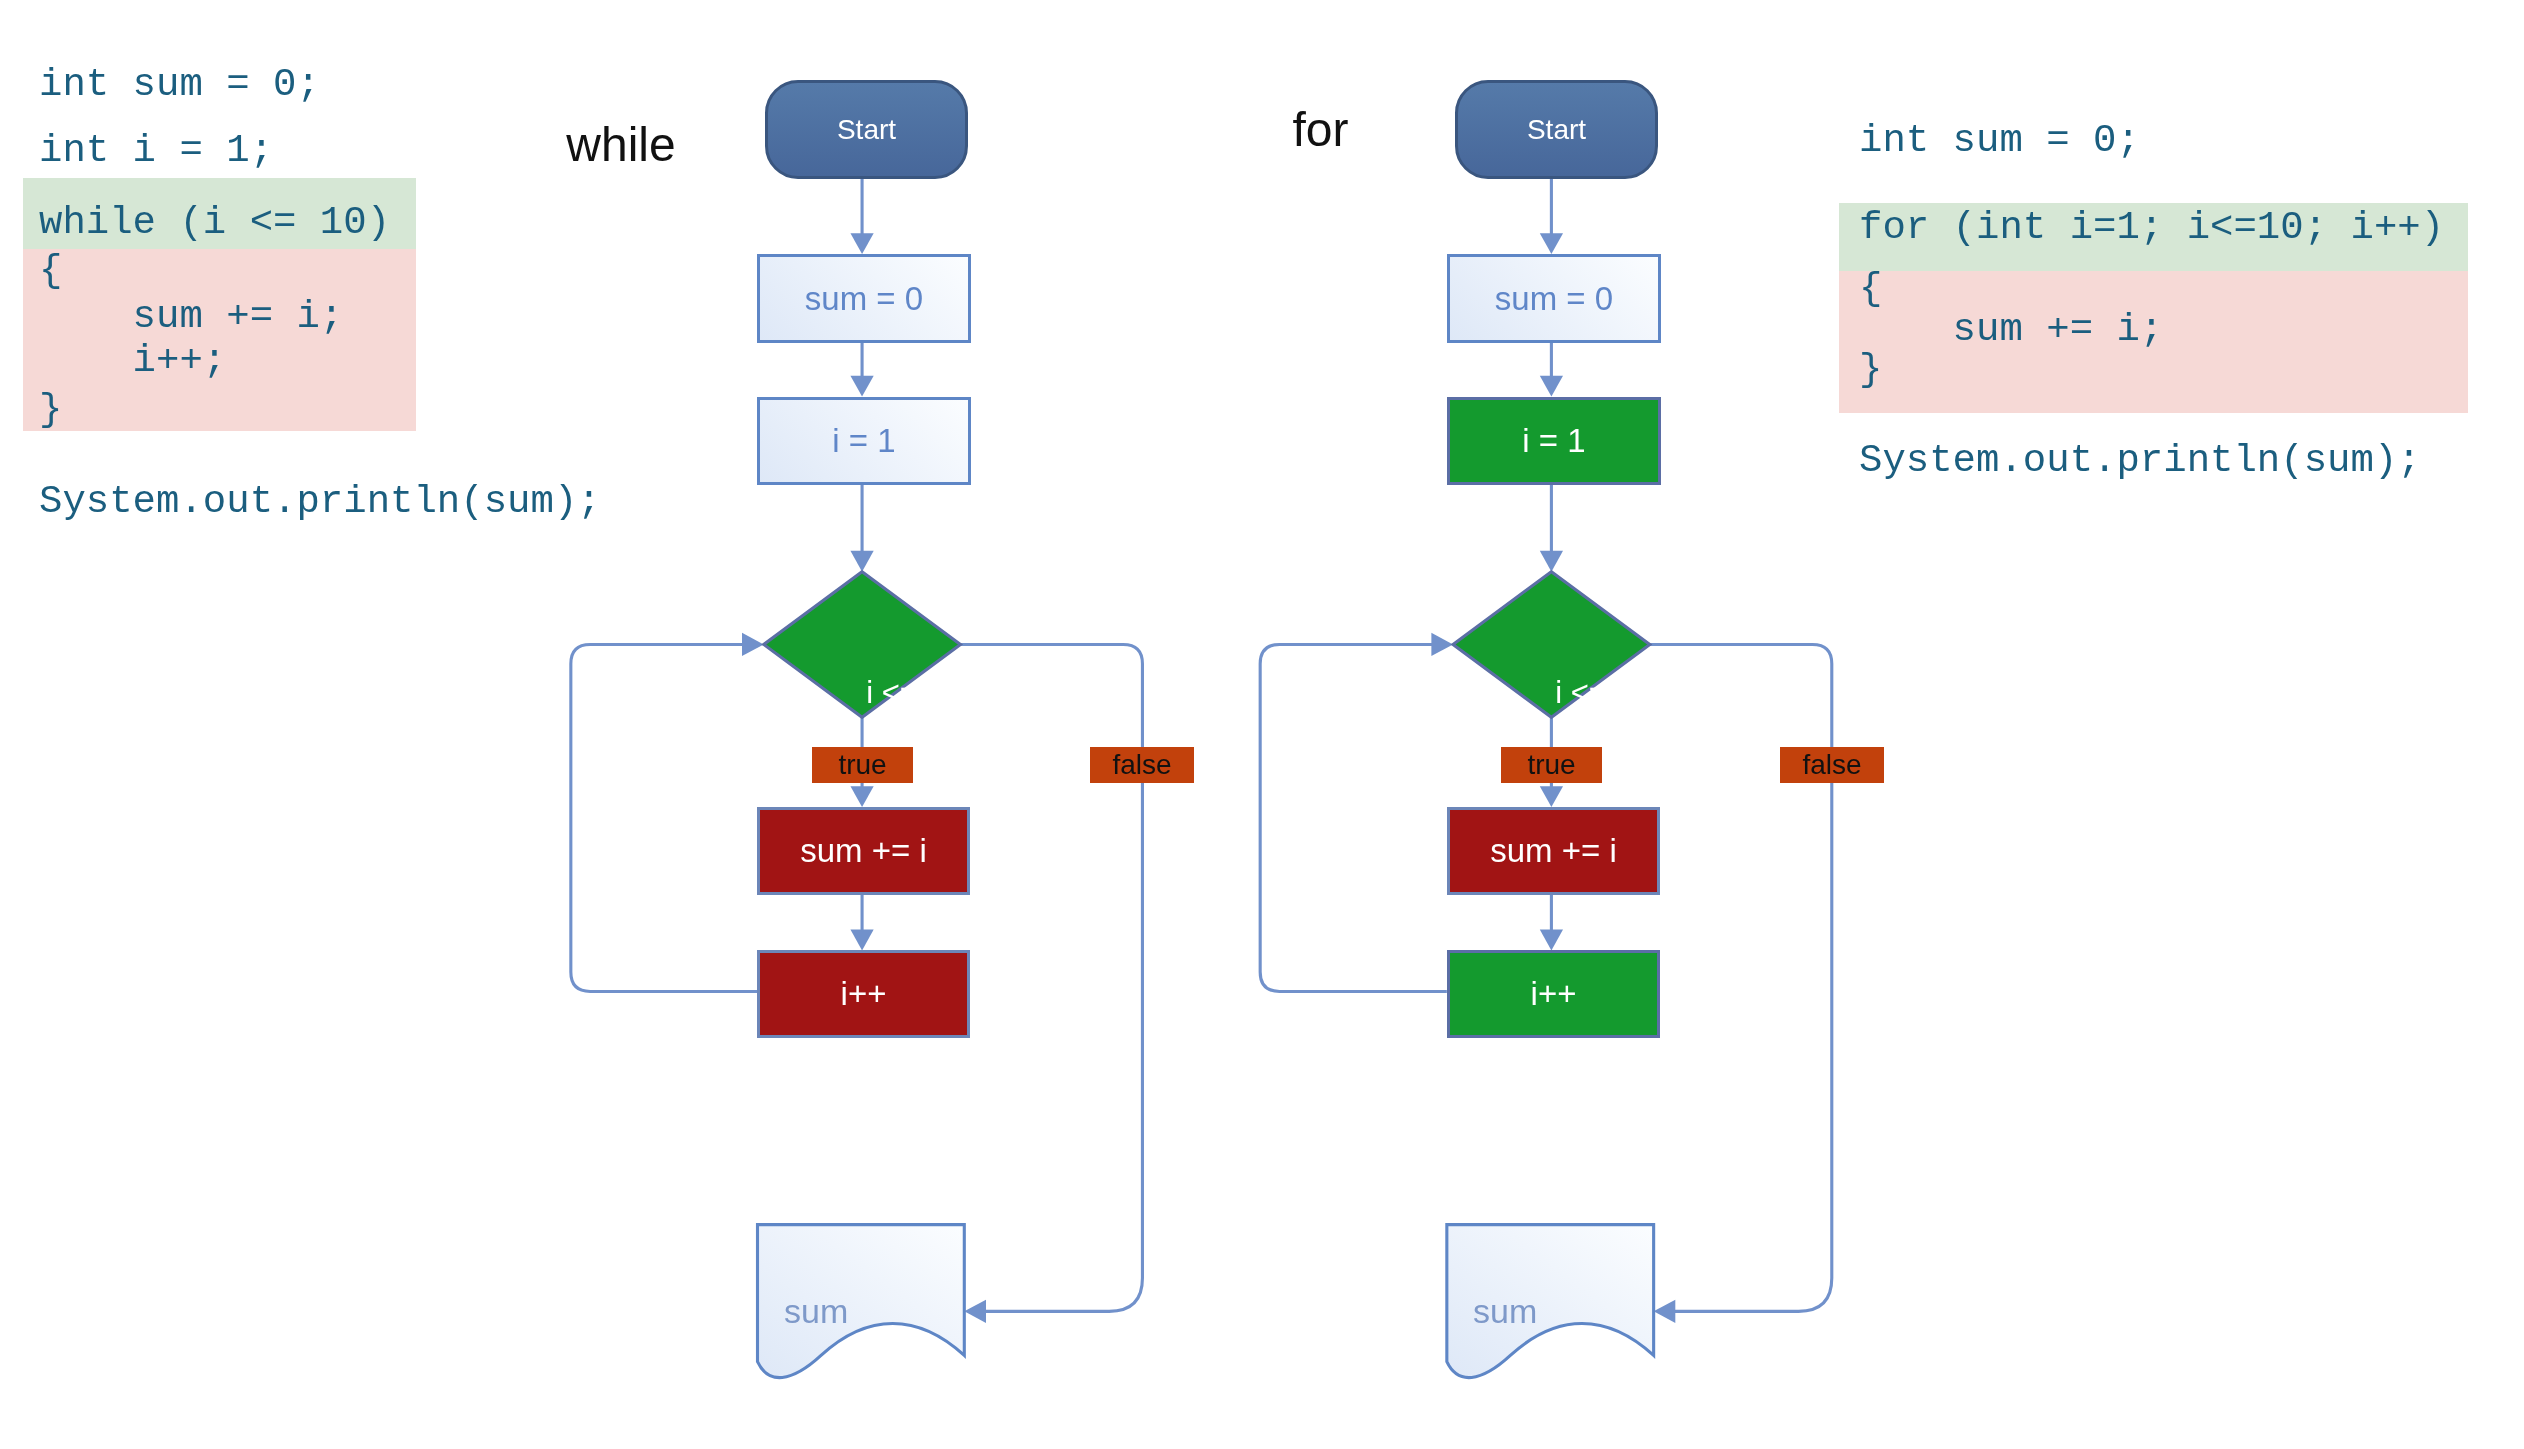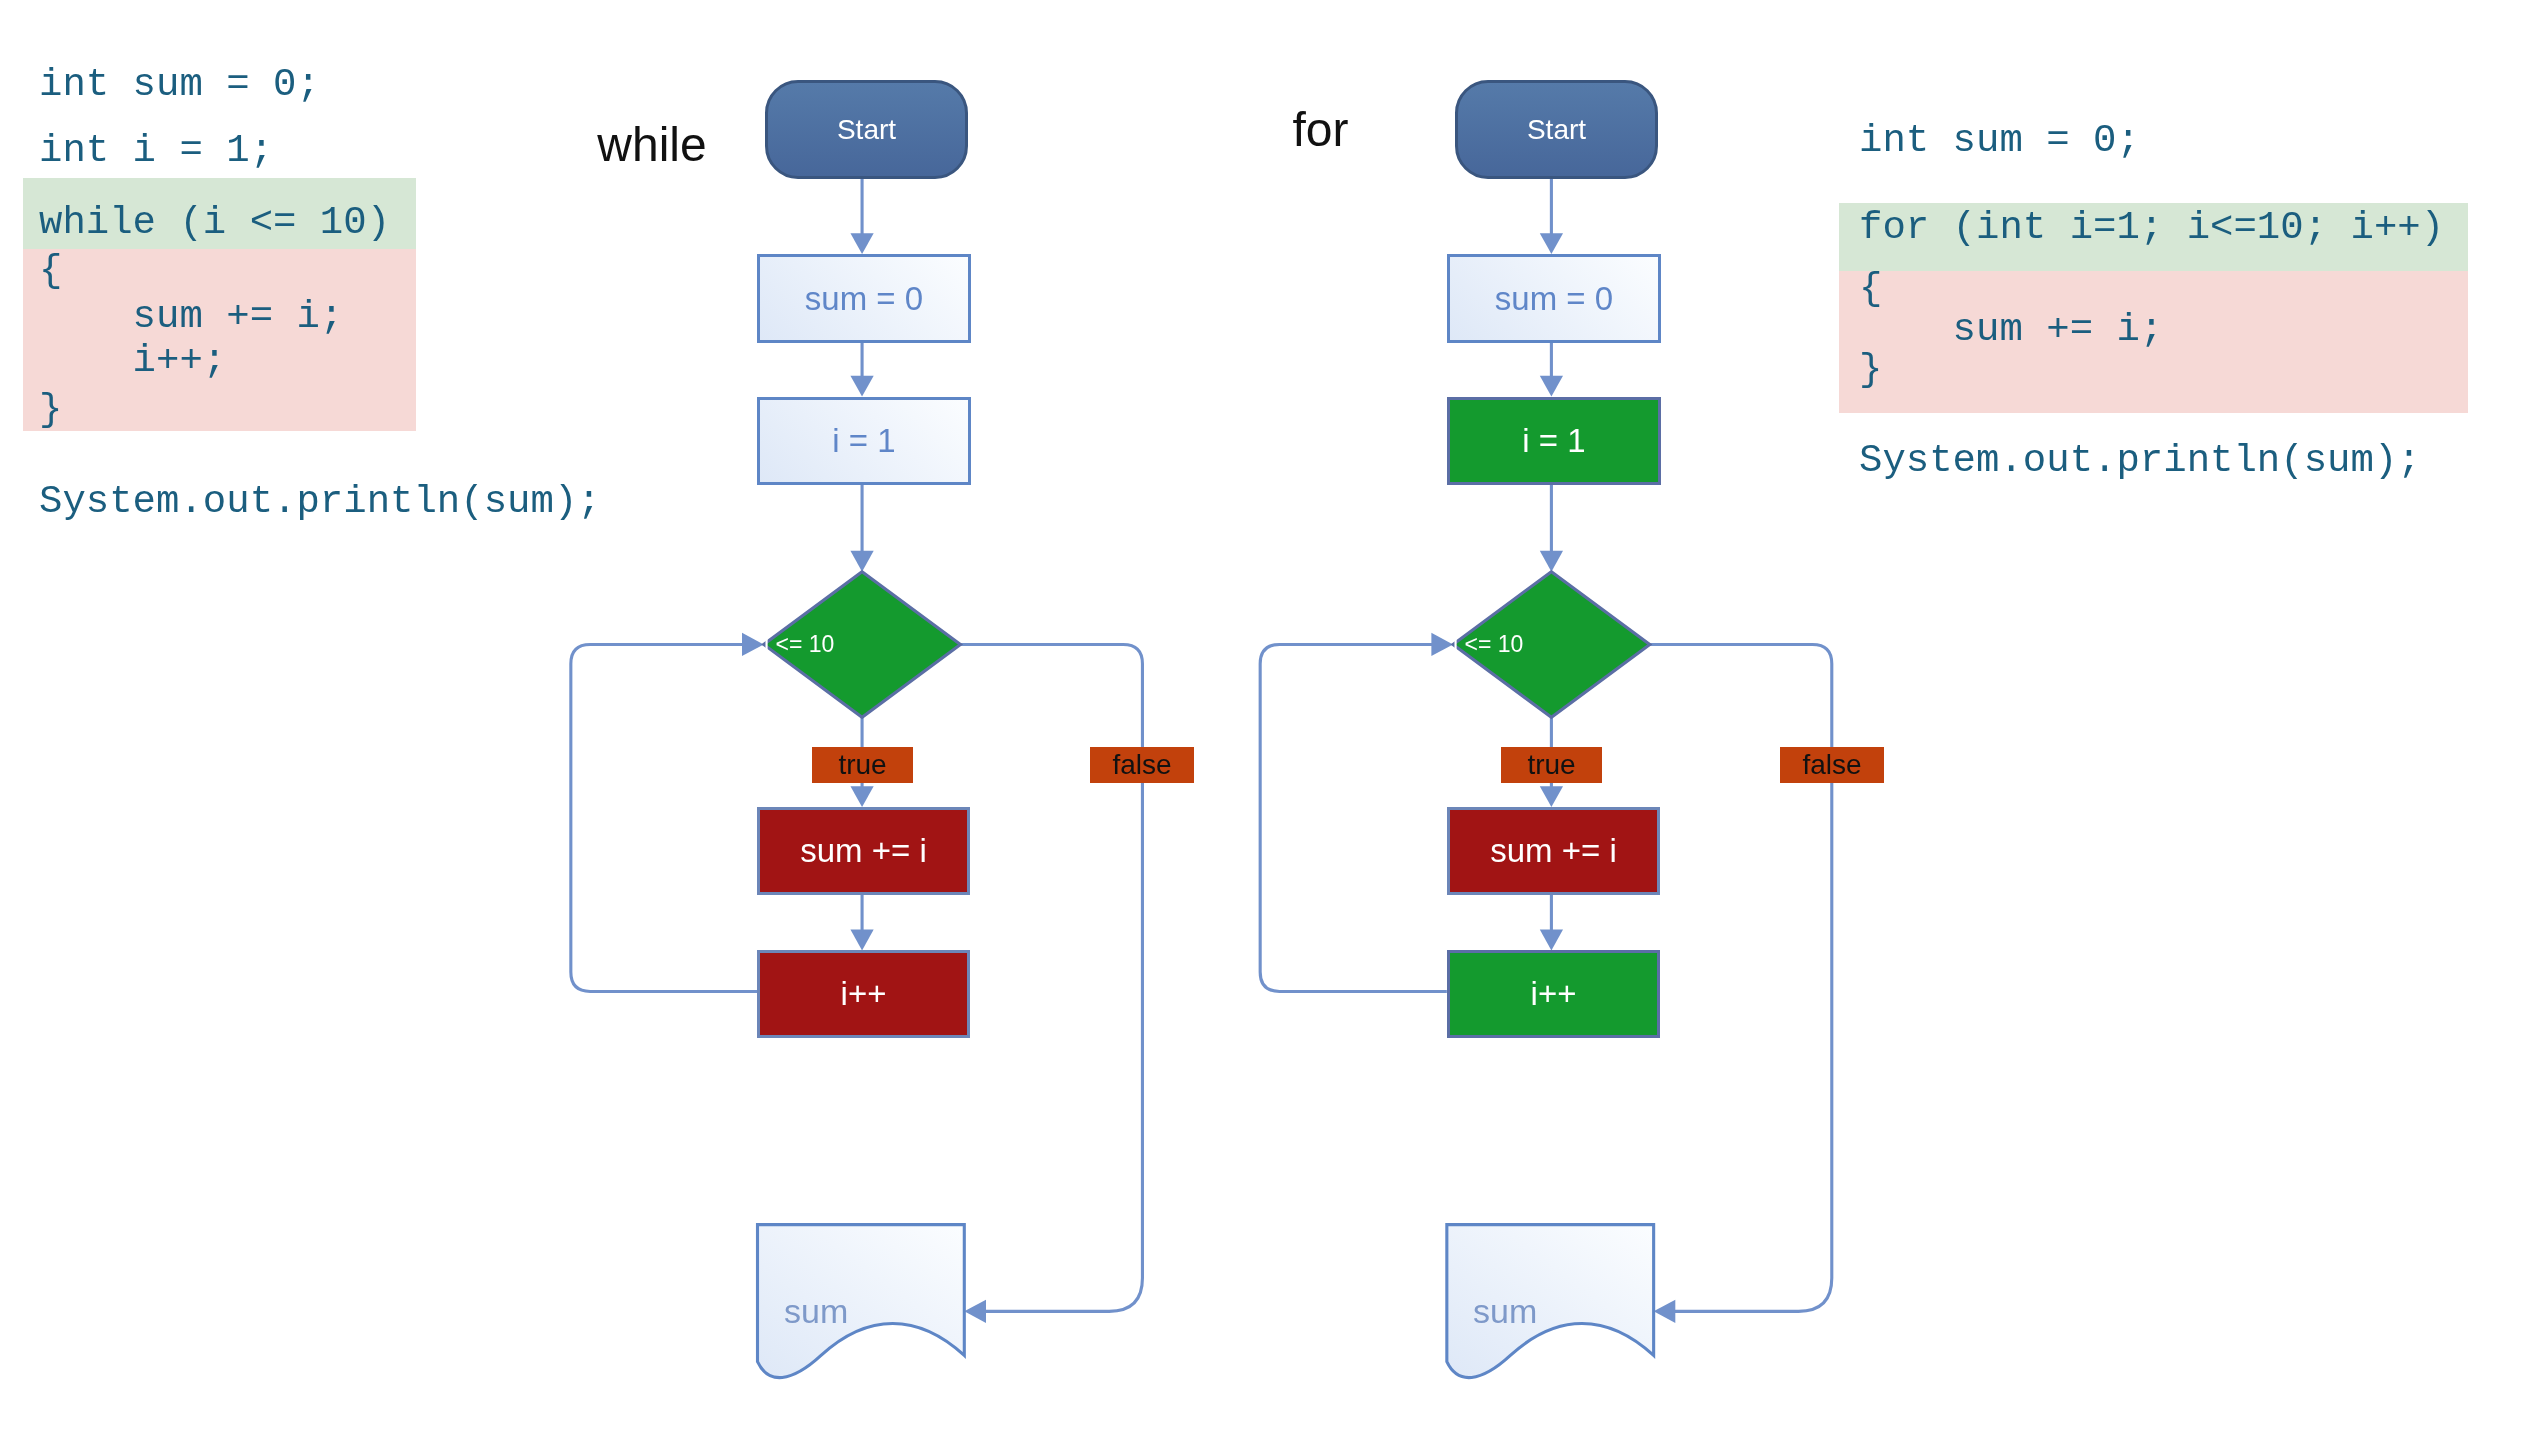--- a/index.html
+++ b/index.html
@@ -27,22 +27,22 @@
 
   .chart-title{position:absolute;height:50px;line-height:50px;font-size:48px;color:var(--label);text-align:center;}
   .start-node{position:absolute;border:3.9px solid var(--start-border);border-radius:33px;
               background:linear-gradient(180deg,#557AA9 0%,#47679A 100%);
               color:#ffffff;font-size:28px;display:flex;align-items:center;justify-content:center;}
   .flow-box{position:absolute;border:3.1px solid var(--light-border);
             background:linear-gradient(225deg,#FBFDFF 0%,#DEE8F7 100%);
             color:var(--light-text);font-size:33px;display:flex;align-items:center;justify-content:center;}
   .flow-box.green{background:var(--green);border-color:var(--green-border);color:#ffffff;}
   .flow-box.red{background:var(--red);border-color:var(--red-border);color:#ffffff;}
-  .diamond-label{position:absolute;width:197px;height:39px;line-height:39px;text-align:left;
-                 color:#ffffff;font-size:23px;}
+  .diamond-label{position:absolute;width:197px;height:39px;line-height:39px;text-align:right;
+                 color:#ffffff;font-size:31px;margin-top:48px;}
   .edge-label{position:absolute;height:36px;line-height:36px;text-align:center;background:#c2410c;
               color:var(--label);font-size:28px;}
   .doc-label{position:absolute;width:155px;height:39px;line-height:39px;
              color:var(--doc-text);font-size:34px;}
 </style>
 </head>
 <body>
 
 <div id="canvas">
 
@@ -110,21 +110,21 @@
     <div class="band green abs" style="left:1839px;top:203px;width:629px;height:68px;"></div>
     <div class="band pink abs" style="left:1839px;top:271px;width:629px;height:142px;"></div>
     <div class="codeline" style="left:1859px;top:122px;">int sum = 0;</div>
     <div class="codeline" style="left:1859px;top:209px;">for (int i=1; i&lt;=10; i++)</div>
     <div class="codeline" style="left:1859px;top:270px;">{</div>
     <div class="codeline" style="left:1859px;top:311px;">    sum += i;</div>
     <div class="codeline" style="left:1859px;top:351px;">}</div>
     <div class="codeline" style="left:1859px;top:442px;">System.out.println(sum);</div>
   </div>
 
-  <div class="chart-title" style="left:559px;top:120px;width:186px;">while</div>
+  <div class="chart-title" style="left:528px;top:120px;width:186px;">while</div>
   <div class="start-node" style="left:765px;top:80px;width:197px;height:93px;">Start</div>
   <div class="flow-box" style="left:757px;top:254px;width:208px;height:83px;">sum = 0</div>
   <div class="flow-box" style="left:757px;top:397px;width:208px;height:82px;">i = 1</div>
   <div class="diamond-label" style="left:764px;top:625px;">i &lt;= 10</div>
   <div class="edge-label" style="left:812px;top:747px;width:101px;">true</div>
   <div class="edge-label" style="left:1090px;top:747px;width:104px;">false</div>
   <div class="flow-box red" style="left:757px;top:807px;width:207px;height:82px;">sum += i</div>
   <div class="flow-box red" style="left:757px;top:950px;width:207px;height:82px;">i++</div>
   <div class="doc-label" style="left:784px;top:1292px;">sum</div>
 

